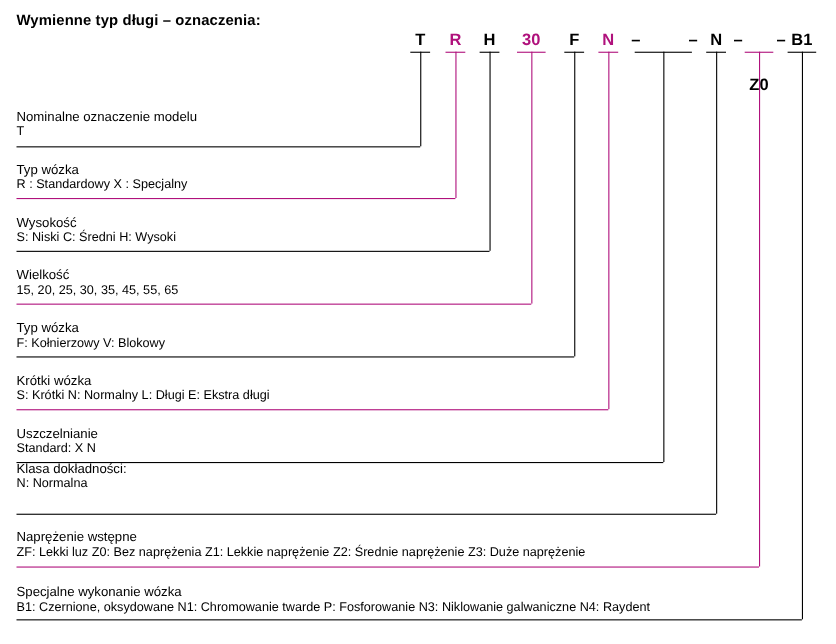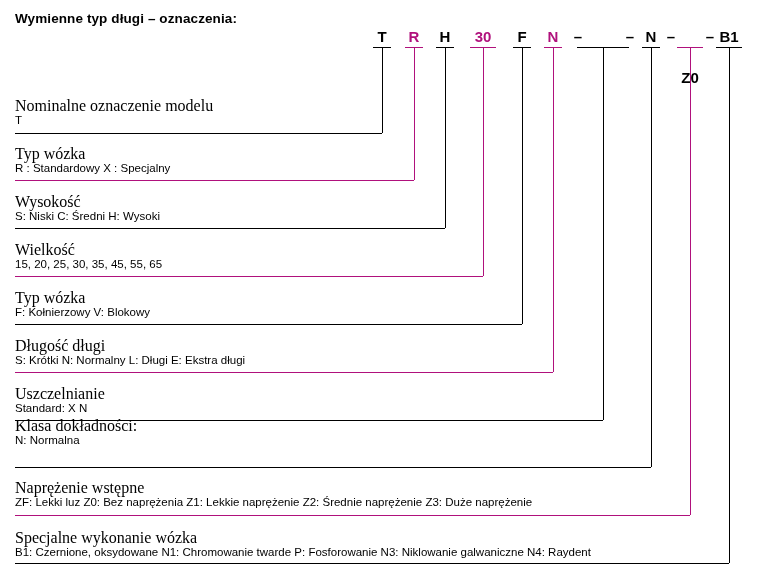--- a/index.html
+++ b/index.html
@@ -51,21 +51,21 @@
 
   .hline{          
     position:absolute;height:0;left:15px;
     border-top:1.6px solid #000;
   }
   .hline.magenta{border-top-color:#b0117c;}
 
   
   .row{position:absolute;left:15px;}
   .row .r-title{
-    font-size:16px;line-height:14px;white-space:nowrap;font-family:Liberation Serif, serif;
+    font-size:12px;line-height:14px;white-space:nowrap;
   }
   .row .r-body{
     font-size:11.5px;line-height:14px;white-space:nowrap;
   }
 </style>
 </head>
 <body>
 
 <div id="stage">
 
@@ -117,21 +117,21 @@
       <div class="vline" style="left: 522px; top: 47px; height: 277px;"></div>
       <div class="hline" style="top: 324px; width: 507px;"></div>
       <div class="row" style="top: 291px;">
         <div class="r-title">Typ wózka</div>
         <div class="r-body">F: Kołnierzowy  V: Blokowy</div>
       </div>
       <div class="tick magenta" style="left: 544px; width: 18px; top: 47px;"></div>
       <div class="vline magenta" style="left: 553px; top: 47px; height: 325px;"></div>
       <div class="hline magenta" style="top: 372px; width: 538px;"></div>
       <div class="row" style="top: 339px;">
-        <div class="r-title">Długość długi</div>
+        <div class="r-title">Krótki wózka</div>
         <div class="r-body">S: Krótki   N: Normalny   L: Długi   E: Ekstra długi</div>
       </div>
       <div class="tick" style="left: 577px; width: 52px; top: 47px;"></div>
       <div class="vline" style="left: 603px; top: 47px; height: 373px;"></div>
       <div class="hline" style="top: 420px; width: 588px;"></div>
       <div class="row" style="top: 387px;">
         <div class="r-title">Uszczelnianie</div>
         <div class="r-body">Standard: X N</div>
       </div>
       <div class="tick" style="left: 642px; width: 18px; top: 47px;"></div>

